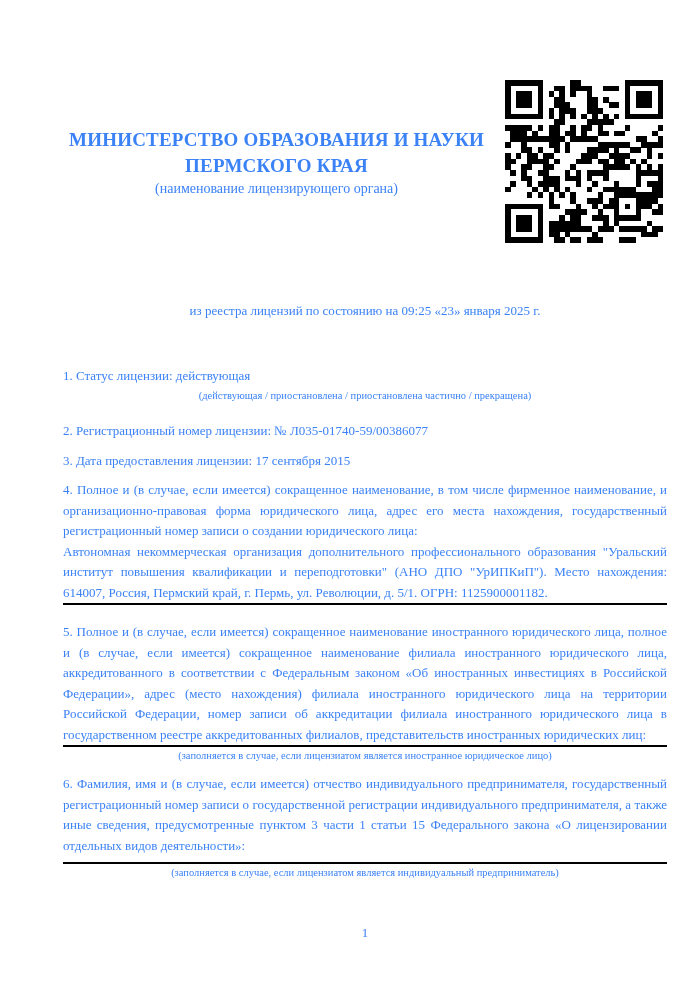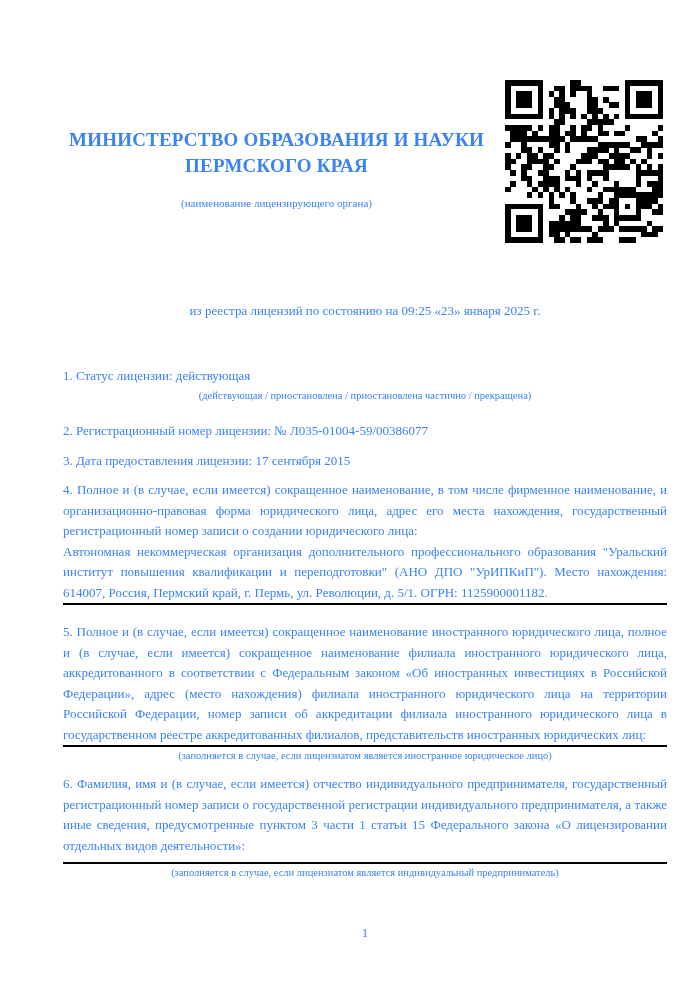--- a/index.html
+++ b/index.html
@@ -9,21 +9,21 @@
     margin:0 auto;
     background:#ffffff;
     font-family:"Liberation Serif", serif;
     color:#3b82f6;
     overflow:hidden;
   }
   .qr{position:absolute;left:505px;top:80px;width:158px;height:163px;}
   .qr svg{display:block;width:100%;height:100%;}
   .org-block{position:absolute;left:63px;top:127px;width:427px;text-align:center;}
   .org-name{font-weight:bold;font-size:19px;line-height:26px;letter-spacing:0.2px;}
-  .org-caption{font-size:11px;line-height:13px;margin-top:18px;}
+  .org-caption{font-size:14px;line-height:13px;margin-top:3px;}
   .doc-title{position:absolute;left:63px;top:303px;width:604px;text-align:center;font-size:13px;line-height:16.5px;}
   .item{position:absolute;left:63px;width:604px;font-size:13px;line-height:20.5px;}
   .item .line{white-space:nowrap;}
   .item .just{text-align:justify;}
   .cap{font-size:10.5px;line-height:13px;text-align:center;margin-top:2px;}
   .rule{height:0;border-bottom:2px solid #000;margin-top:0;}
   .rule.gap{margin-top:6px;}
   .page-number{position:absolute;left:63px;top:925px;width:604px;text-align:center;font-size:13px;}
 </style>
 </head>
@@ -469,21 +469,21 @@
   <div class="doc-title">
     <div>из реестра лицензий по состоянию на 09:25 «23» января 2025 г.</div>
   </div>
 
   <div class="item" style="top:366px">
     <div class="line">1. Статус лицензии: действующая</div>
     <div class="cap">(действующая / приостановлена / приостановлена частично / прекращена)</div>
   </div>
 
   <div class="item" style="top:421px">
-    <div class="line">2. Регистрационный номер лицензии: № Л035-01004-59/00386077</div>
+    <div class="line">2. Регистрационный номер лицензии: № Л035-01740-59/00386077</div>
   </div>
 
   <div class="item" style="top:451px">
     <div class="line">3. Дата предоставления лицензии: 17 сентября 2015</div>
   </div>
 
   <div class="item" style="top:480px">
     <div class="just">4. Полное и (в случае, если имеется) сокращенное наименование, в том числе фирменное наименование, и организационно-правовая форма юридического лица, адрес его места нахождения, государственный регистрационный номер записи о создании юридического лица:</div>
     <div class="just">Автономная некоммерческая организация дополнительного профессионального образования "Уральский институт повышения квалификации и переподготовки" (АНО ДПО "УрИПКиП"). Место нахождения: 614007, Россия, Пермский край, г. Пермь, ул. Революции, д. 5/1. ОГРН: 1125900001182.</div>
     <div class="rule"></div>

